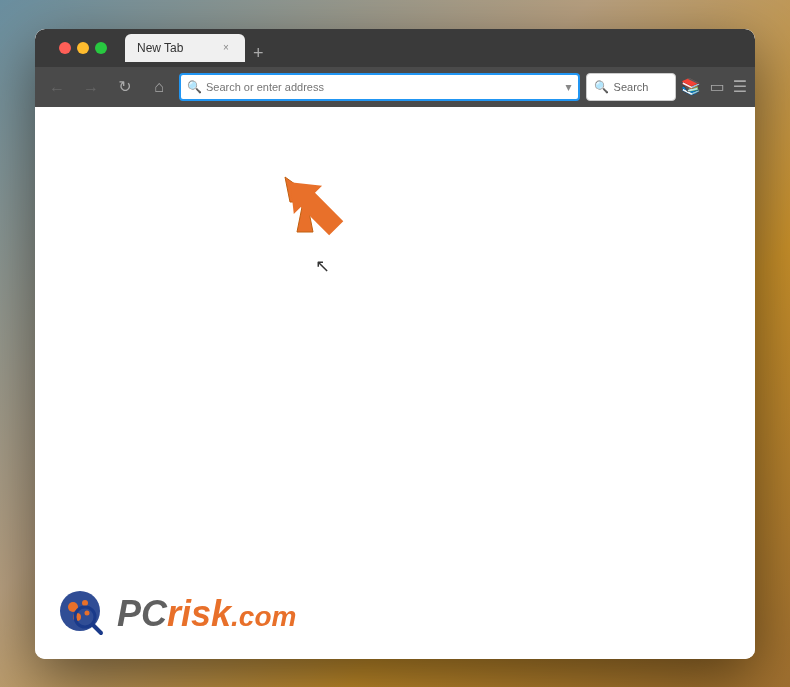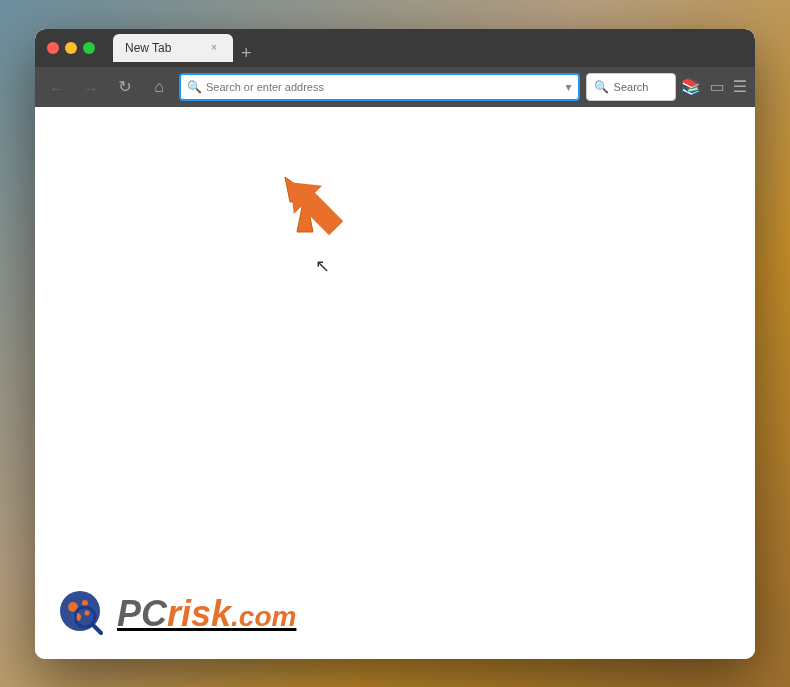--- a/index.html
+++ b/index.html
@@ -25,21 +25,21 @@
       flex-direction: column;
       overflow: hidden;
     }
 
     
     .title-bar {
       background: #3a3a3a;
       height: 38px;
       display: flex;
       align-items: center;
-      padding: 0 12px;
+      padding: 0 24px;
       gap: 8px;
       border-radius: 10px 10px 0 0;
       flex-shrink: 0;
     }
 
     .traffic-lights {
       display: flex;
       gap: 6px;
       align-items: center;
     }
@@ -234,21 +234,20 @@
       width: 50px;
       height: 50px;
       position: relative;
     }
 
     .pcrisk-text {
       font-size: 36px;
       font-weight: 900;
       font-style: italic;
       font-family: Arial Black, Arial, sans-serif;
-      text-decoration: underline;
     }
 
     .pc-part { color: #606060; }
     .risk-part { color: #e8702a; }
     .dot-com { color: #e8702a; font-size: 28px; }
   </style>
 </head>
 <body>
 
 <div class="browser-window">

